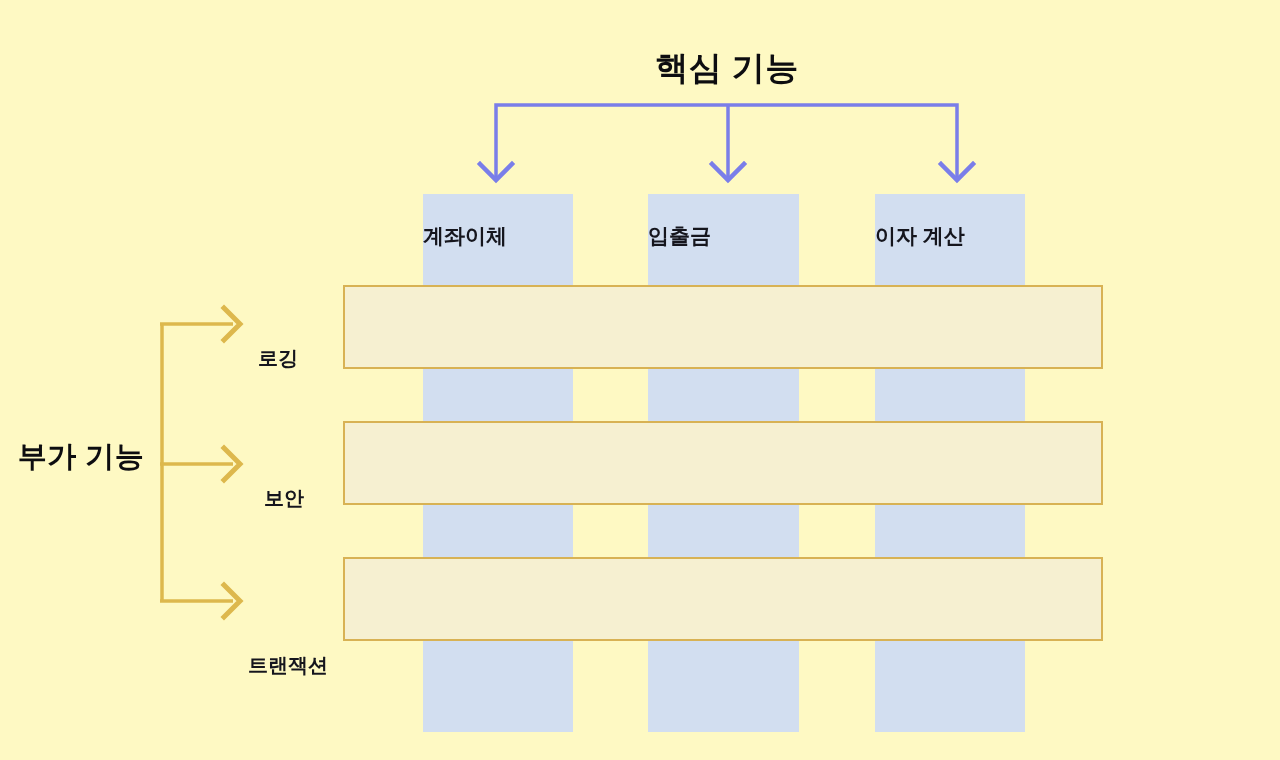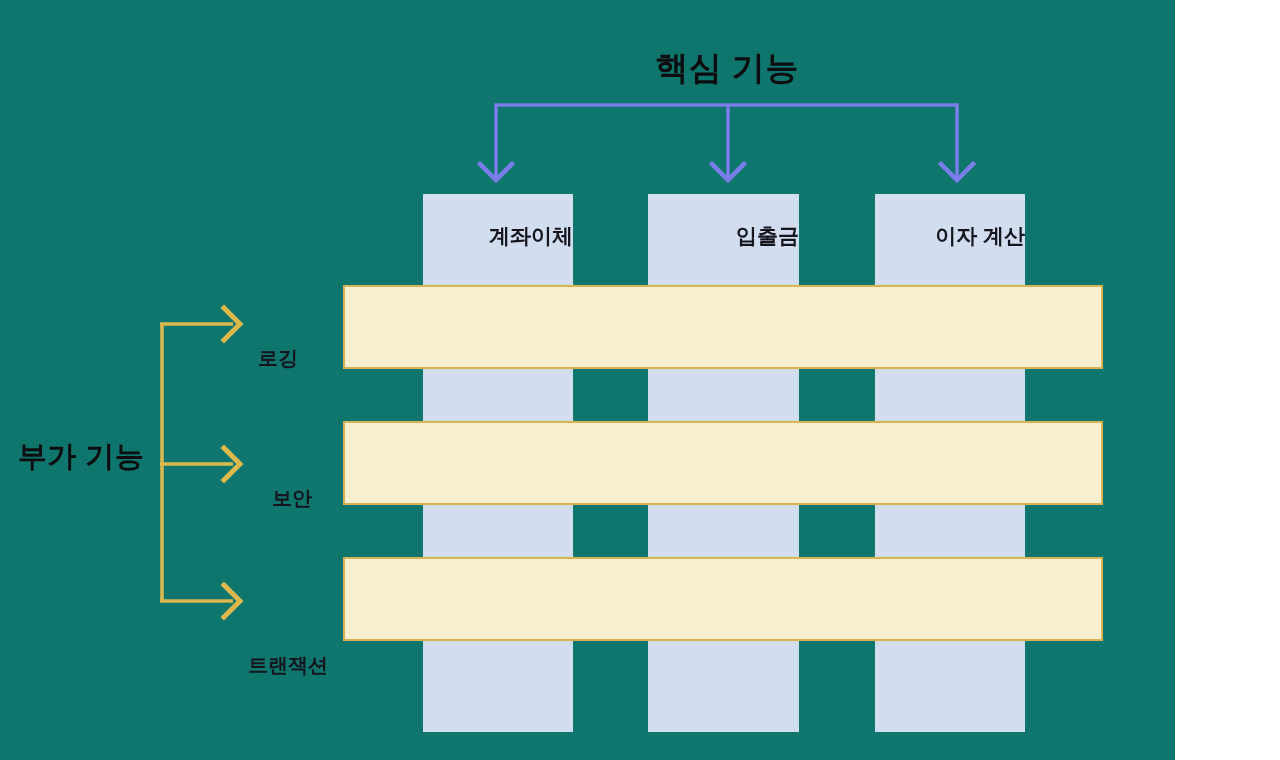--- a/index.html
+++ b/index.html
@@ -7,22 +7,22 @@
     --accent-gold:#DDB84D;
     --column-fill:#D2DEF0;
     --bar-fill:#F6F0D1;
     --bar-border:#D8B254;
     --text-color:#121217;
   }
   *{margin:0;padding:0;box-sizing:border-box;}
   html,body{background:#ffffff;}
   .page{
     position:relative;
-    width:1175px;height:760px;
-    background:#0f766e;
+    width:1280px;height:760px;
+    background:#fef9c3;
     overflow:hidden;
     font-family:"Liberation Sans","DejaVu Sans",sans-serif;
     color:var(--text-color,#121217);
   }
   
   .core-title{
     position:absolute;left:527px;top:46px;width:400px;
     text-align:center;
     font-size:33px;font-weight:700;color:#0d0d10;
     letter-spacing:0.5px;
@@ -37,41 +37,41 @@
   .column{
     position:absolute;top:194px;height:538px;width:150px;
     background:var(--column-fill,#D2DEF0);
     z-index:1;
   }
   .column-1{left:423px;}
   .column-2{left:648px;width:151px;}
   .column-3{left:875px;}
   .col-label{
     position:absolute;top:28px;left:0;width:100%;
-    text-align:right;
+    text-align:left;
     font-size:21px;font-weight:700;color:#15151d;
   }
   
   .bar{
     position:absolute;left:343px;width:760px;height:84px;
     background:var(--bar-fill,#F6F0D1);
     border:2px solid var(--bar-border,#D8B254);
     z-index:2;
   }
   .bar-1{top:285px;}
   .bar-2{top:421px;}
   .bar-3{top:557px;}
   
   .side-label{
     position:absolute;transform:translateY(-50%);
     font-size:20px;font-weight:700;color:#15151d;
     z-index:4;white-space:nowrap;margin-top:36px;
   }
   .side-label-1{left:258px;top:322px;}
-  .side-label-2{left:272px;top:462px;}
+  .side-label-2{left:264px;top:462px;}
   .side-label-3{left:248px;top:629px;}
   
   .arrows{
     position:absolute;left:0;top:0;width:1280px;height:760px;
     z-index:3;pointer-events:none;
   }
   .purple-line{stroke:var(--accent-purple,#7A7EE9);stroke-width:3.5;fill:none;}
   .purple-head{stroke:var(--accent-purple,#7A7EE9);stroke-width:4.5;fill:none;stroke-linecap:square;}
   .gold-line{stroke:var(--accent-gold,#DDB84D);stroke-width:3.5;fill:none;}
   .gold-head{stroke:var(--accent-gold,#DDB84D);stroke-width:5;fill:none;stroke-linecap:square;}

